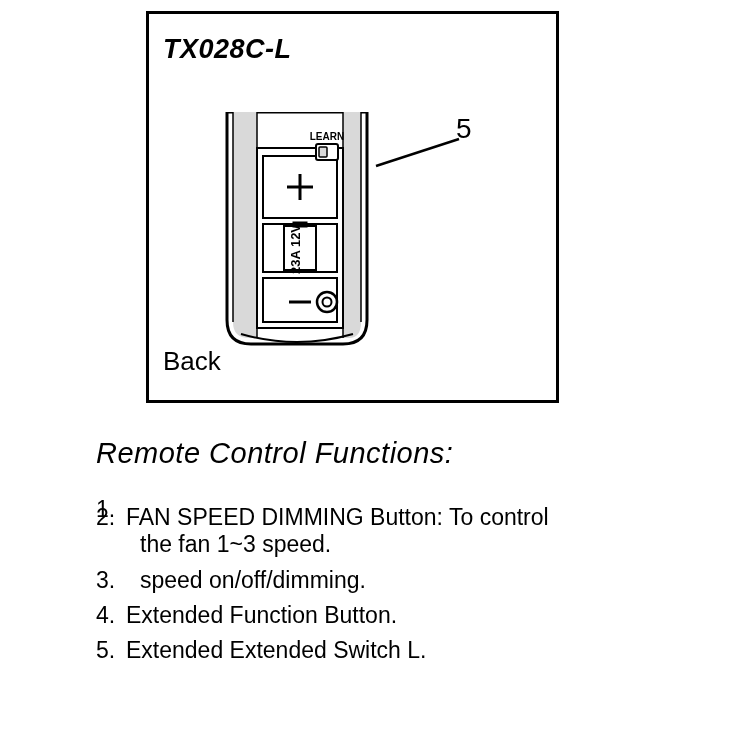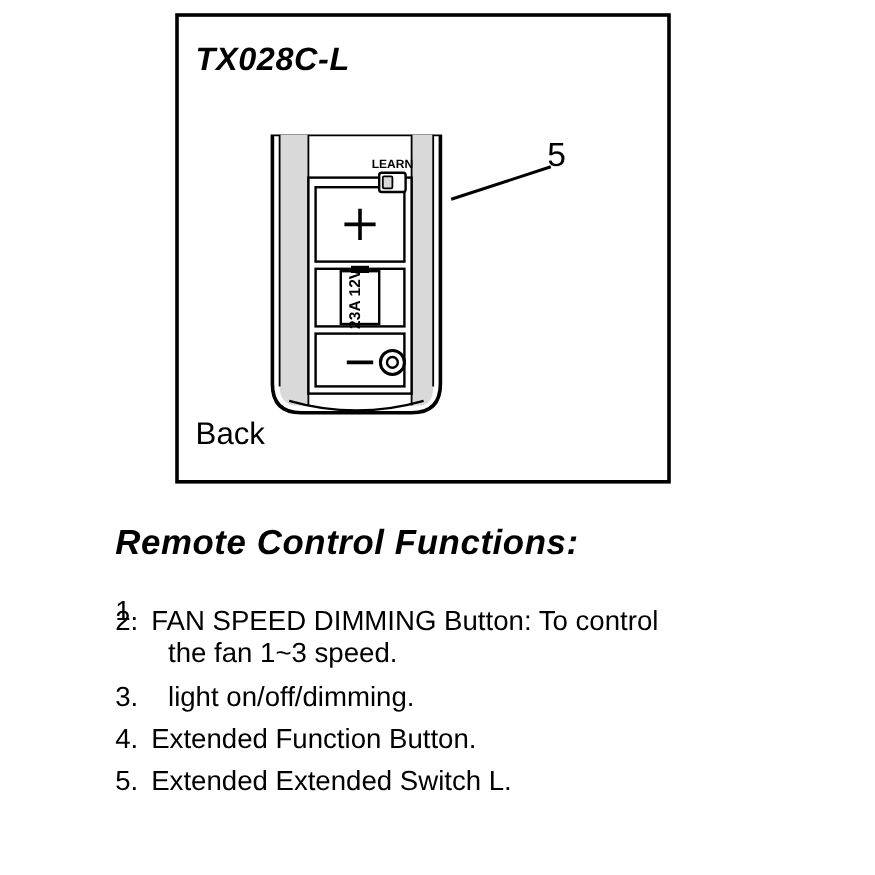--- a/index.html
+++ b/index.html
@@ -62,21 +62,21 @@
     font-size: 28px;
     line-height: 1;
   }
 
   
   #functions-title {
     position: absolute;
     left: 96px;
     top: 437px;
     font-size: 29px;
-    font-weight: bold;
+    font-weight: normal;
     font-style: italic;
     letter-spacing: 0.5px;
   }
 
   #functions-list {
     position: absolute;
     left: 96px;
     top: 496px;
     width: 580px;
     margin: 0;
@@ -174,21 +174,21 @@
   <li>
     <span class="num">1.</span>
   </li>
   <li>
     <span class="num">2.</span>
     <span>FAN SPEED DIMMING Button: To control</span>
     <span class="fn-line2">the fan 1~3 speed.</span>
   </li>
   <li>
     <span class="num">3.</span>
-    <span class="fn-line2">light on/off/dimming.</span>
+    <span class="fn-line2">speed on/off/dimming.</span>
   </li>
   <li>
     <span class="num">4.</span>
     <span>Extended Function Button.</span>
   </li>
   <li>
     <span class="num">5.</span>
     <span>Extended Extended Switch L.</span>
   </li>
 </ul>

